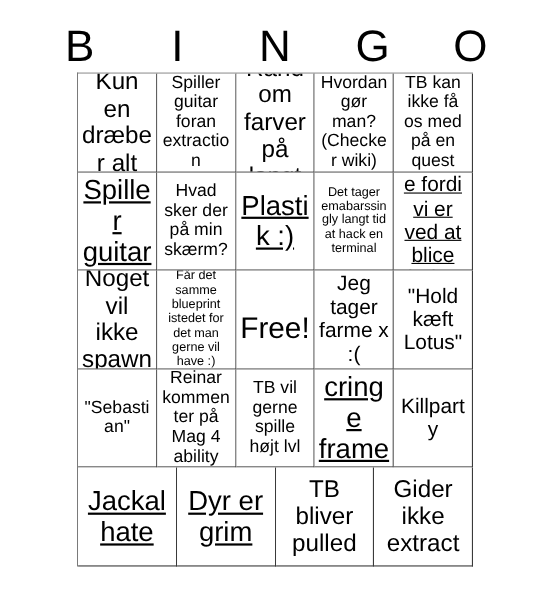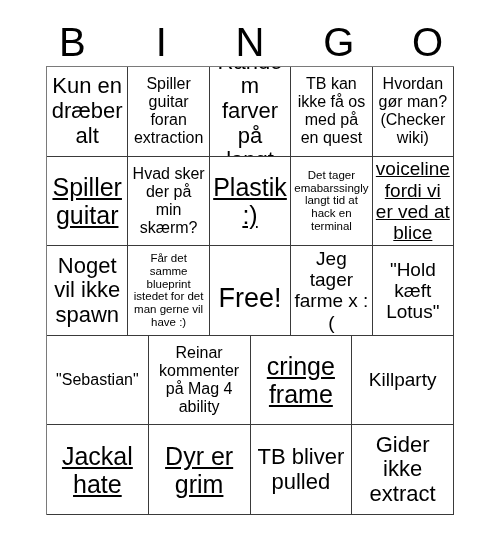--- a/index.html
+++ b/index.html
@@ -31,21 +31,21 @@
   .header-letter {
     flex: 1 1 0;
     text-align: center;
     font-size: 40px;
     line-height: 48px;
     font-weight: 400;
     letter-spacing: 0px;
     color: #000000;
   }
   .grid {
-    width: 408px;
+    width: 360px;
     margin: 0 auto;
     border-top: 1px solid #7a7a7a;
     border-left: 1px solid #7a7a7a;
     box-sizing: border-box;
     display: flex;
     flex-direction: column;
   }
   .grid-row {
     display: flex;
     height: 89.6px;
@@ -99,24 +99,24 @@
       <div class="cell fs-xl">
           <span class="cell-text">Kun en dræber alt</span>
         </div>
       <div class="cell fs-m">
           <span class="cell-text">Spiller guitar foran extraction</span>
         </div>
       <div class="cell fs-xl">
           <span class="cell-text">Random farver på langt</span>
         </div>
       <div class="cell fs-m">
-          <span class="cell-text">TB kan ikke få os med på en quest</span>
+          <span class="cell-text">Hvordan gør man? (Checker wiki)</span>
         </div>
       <div class="cell fs-m">
-          <span class="cell-text">Hvordan gør man? (Checker wiki)</span>
+          <span class="cell-text">TB kan ikke få os med på en quest</span>
         </div>
     </div>
 
     <div class="grid-row">
       <div class="cell fs-xxl">
           <span class="cell-text">Spiller guitar</span>
         </div>
       <div class="cell fs-m">
           <span class="cell-text">Hvad sker der på min skærm?</span>
         </div>
@@ -149,20 +149,23 @@
         </div>
     </div>
 
     <div class="grid-row">
       <div class="cell fs-m">
           <span class="cell-text">"Sebastian"</span>
         </div>
       <div class="cell fs-m">
           <span class="cell-text">Reinar kommenter på Mag 4 ability</span>
         </div>
+      <div class="cell fs-m">
+          <span class="cell-text">TB vil gerne spille højt lvl</span>
+        </div>
       <div class="cell fs-xxl">
           <span class="cell-text">cringe frame</span>
         </div>
       <div class="cell fs-l">
           <span class="cell-text">Killparty</span>
         </div>
     </div>
 
     <div class="grid-row">
       <div class="cell fs-xxl">

